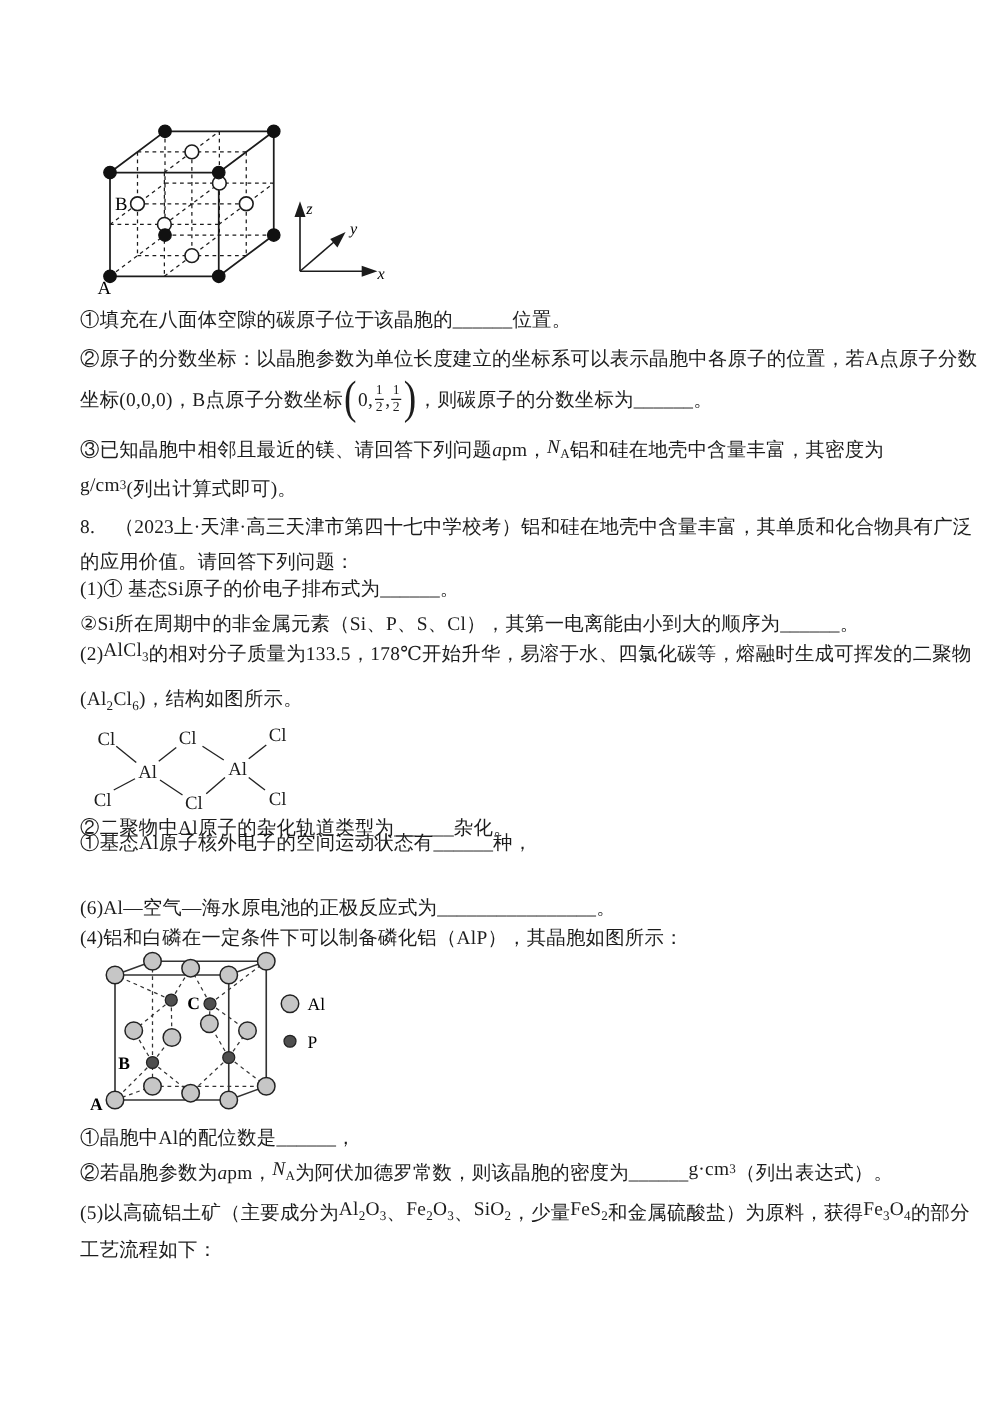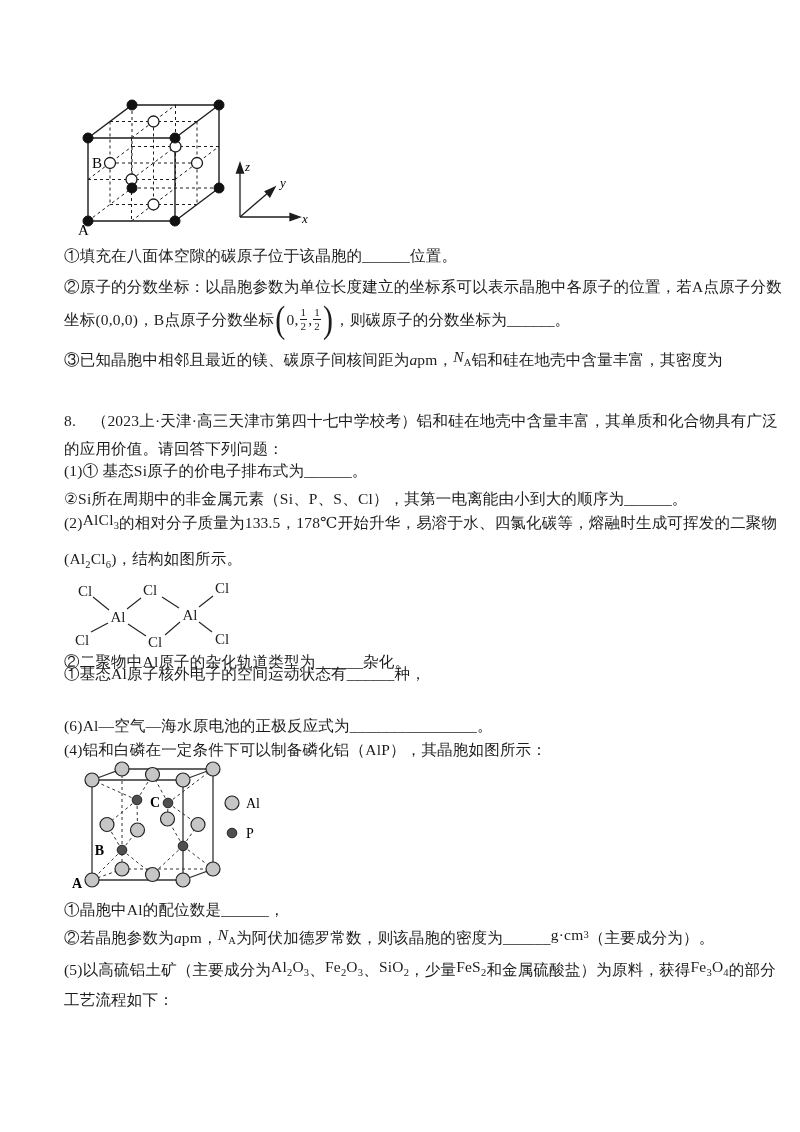--- a/index.html
+++ b/index.html
@@ -83,21 +83,22 @@
 
   <div class="line" style="top:277px"><span>②原子的分数坐标：以晶胞参数为单位长度建立的坐标系可以表示晶胞中各原子的位置，若A点原子分数</span></div>
   <div class="line" style="top:246px"><span>①填充在八面体空隙的碳原子位于该晶胞的______位置。</span></div>
   <div class="line" style="top:308px"><span>坐标</span><span>(0,0,0)</span><span>，B点原子分数坐标</span><span class="bigp">(</span><span>0,</span><span class="frac">
         <span class="num">1</span>
         <span class="den">2</span>
       </span><span>,</span><span class="frac">
         <span class="num">1</span>
         <span class="den">2</span>
       </span><span class="bigp">)</span><span>，则碳原子的分数坐标为______。</span></div>
-  <div class="line" style="top:350px"><span>③已知晶胞中相邻且最近的镁、碳原子间核间距为</span><span class="it">a</span><span>pm，</span><span class="it rz">N</span><span class="sb rz">A</span><span>铝和硅在地壳中含量丰富，其密度为</span></div>
+  <div class="line" style="top:350px"><span>③已知晶胞中相邻且最近的镁、请回答下列问题</span><span class="it">a</span><span>pm，</span><span class="it rz">N</span><span class="sb rz">A</span><span>铝和硅在地壳中含量丰富，其密度为</span></div>
+  <div class="line" style="top:381px"><span class="rz">g/cm</span><span class="sp">3</span><span>(列出计算式即可)。</span></div>
 
   <div class="line" style="top:411px"><span>8.　（2023上·天津·高三天津市第四十七中学校考）铝和硅在地壳中含量丰富，其单质和化合物具有广泛</span></div>
   <div class="line" style="top:439px"><span>的应用价值。请回答下列问题：</span></div>
   <div class="line" style="top:461px"><span>(1)① 基态Si原子的价电子排布式为______。</span></div>
   <div class="line" style="top:489px"><span>②Si所在周期中的非金属元素（Si、P、S、Cl），其第一电离能由小到大的顺序为______。</span></div>
   <div class="line" style="top:513px"><span>(2)</span><span class="rz">AlCl</span><span class="sb rz">3</span><span>的相对分子质量为133.5，178℃开始升华，易溶于水、四氯化碳等，熔融时生成可挥发的二聚物</span></div>
   <div class="line" style="top:549px"><span>(</span><span>Al</span><span class="sb">2</span><span>Cl</span><span class="sb">6</span><span>)</span><span>，结构如图所示。</span></div>
 
   <svg style="left:60px;top:580px;" width="260" height="80" viewBox="0 0 260 80">
     <g stroke="#222222" stroke-width="1.1">
@@ -172,17 +173,17 @@
 
     <g>
       <circle cx="172" cy="48" r="7" fill="#c6c6c6" stroke="#222222" stroke-width="1.2"></circle>
       <text x="186" y="53" font-size="14">Al</text>
       <circle cx="172" cy="78" r="4.8" fill="#4f4f4f" stroke="#222222" stroke-width="1"></circle>
       <text x="186" y="83" font-size="14">P</text>
     </g>
   </svg>
 
   <div class="line" style="top:900px"><span>①晶胞中Al的配位数是______，</span></div>
-  <div class="line" style="top:928px"><span>②若晶胞参数为</span><span class="it">a</span><span>pm，</span><span class="it rz">N</span><span class="sb rz">A</span><span>为阿伏加德罗常数，则该晶胞的密度为______</span><span class="rz">g·cm</span><span class="sp">3</span><span>（主要成分为）。</span></div>
+  <div class="line" style="top:928px"><span>②若晶胞参数为</span><span class="it">a</span><span>pm，</span><span class="it rz">N</span><span class="sb rz">A</span><span>为阿伏加德罗常数，则该晶胞的密度为______</span><span class="rz">g·cm</span><span class="sp">3</span><span>（列出表达式）。</span></div>
   <div class="line" style="top:960px"><span>(5)以高硫铝土矿（主要成分为</span><span class="rz">Al</span><span class="sb rz">2</span><span class="rz">O</span><span class="sb rz">3</span><span>、</span><span class="rz">Fe</span><span class="sb rz">2</span><span class="rz">O</span><span class="sb rz">3</span><span>、</span><span class="rz">SiO</span><span class="sb rz">2</span><span>，少量</span><span class="rz">FeS</span><span class="sb rz">2</span><span>和金属硫酸盐）为原料，获得</span><span class="rz">Fe</span><span class="sb rz">3</span><span class="rz">O</span><span class="sb rz">4</span><span>的部分</span></div>
   <div class="line" style="top:990px"><span>工艺流程如下：</span></div>
 
 </div>
 
 </body></html>

